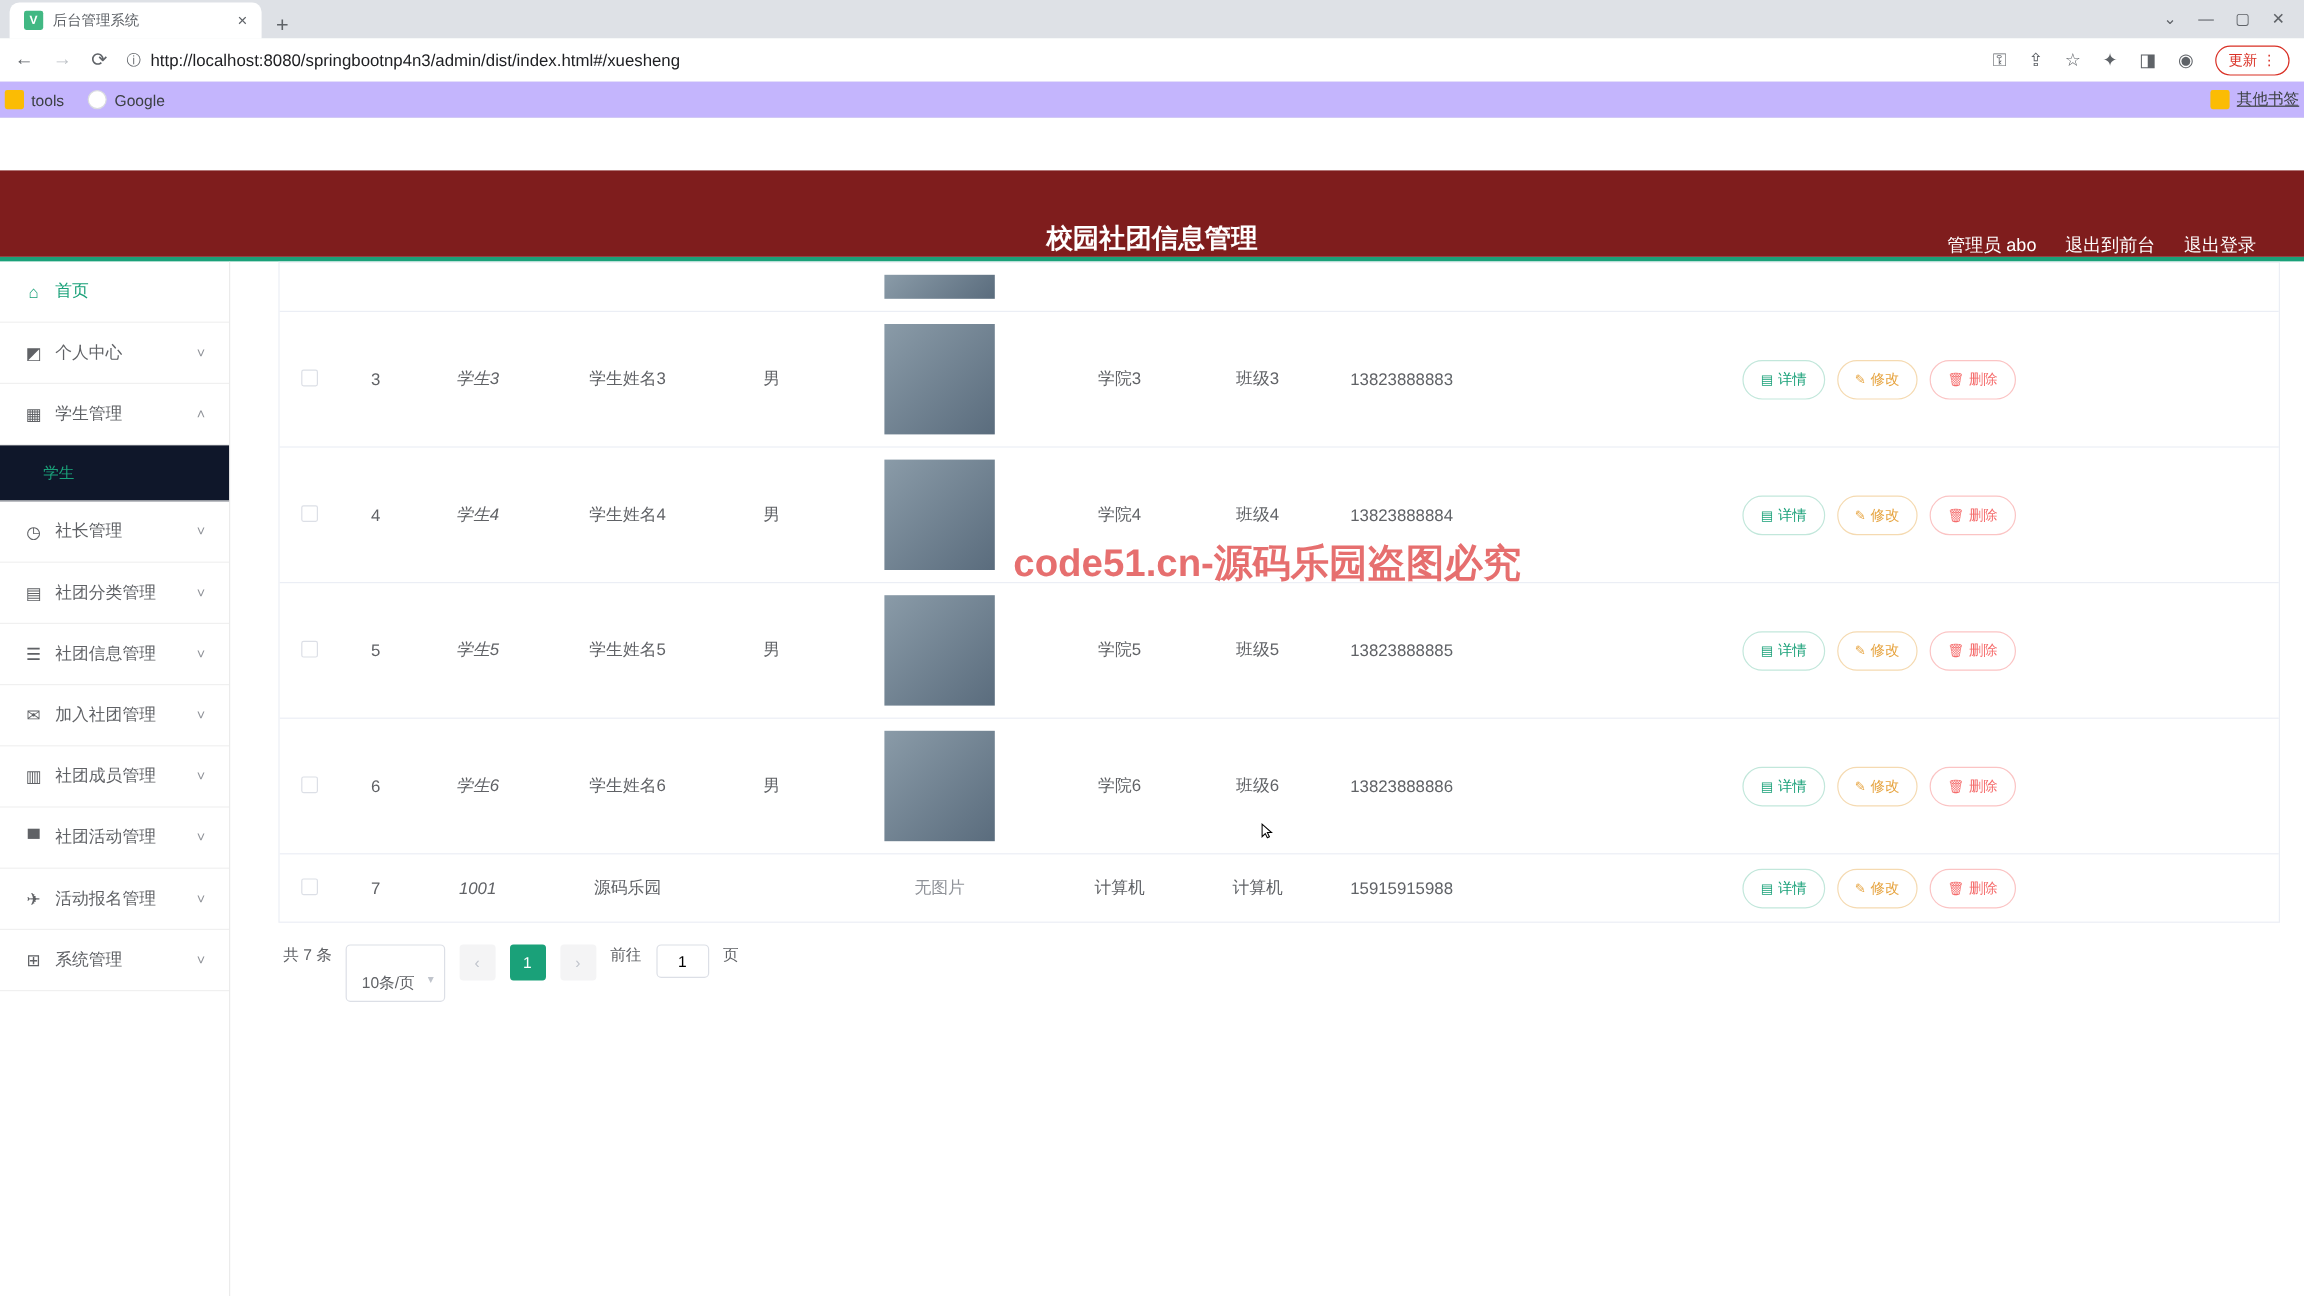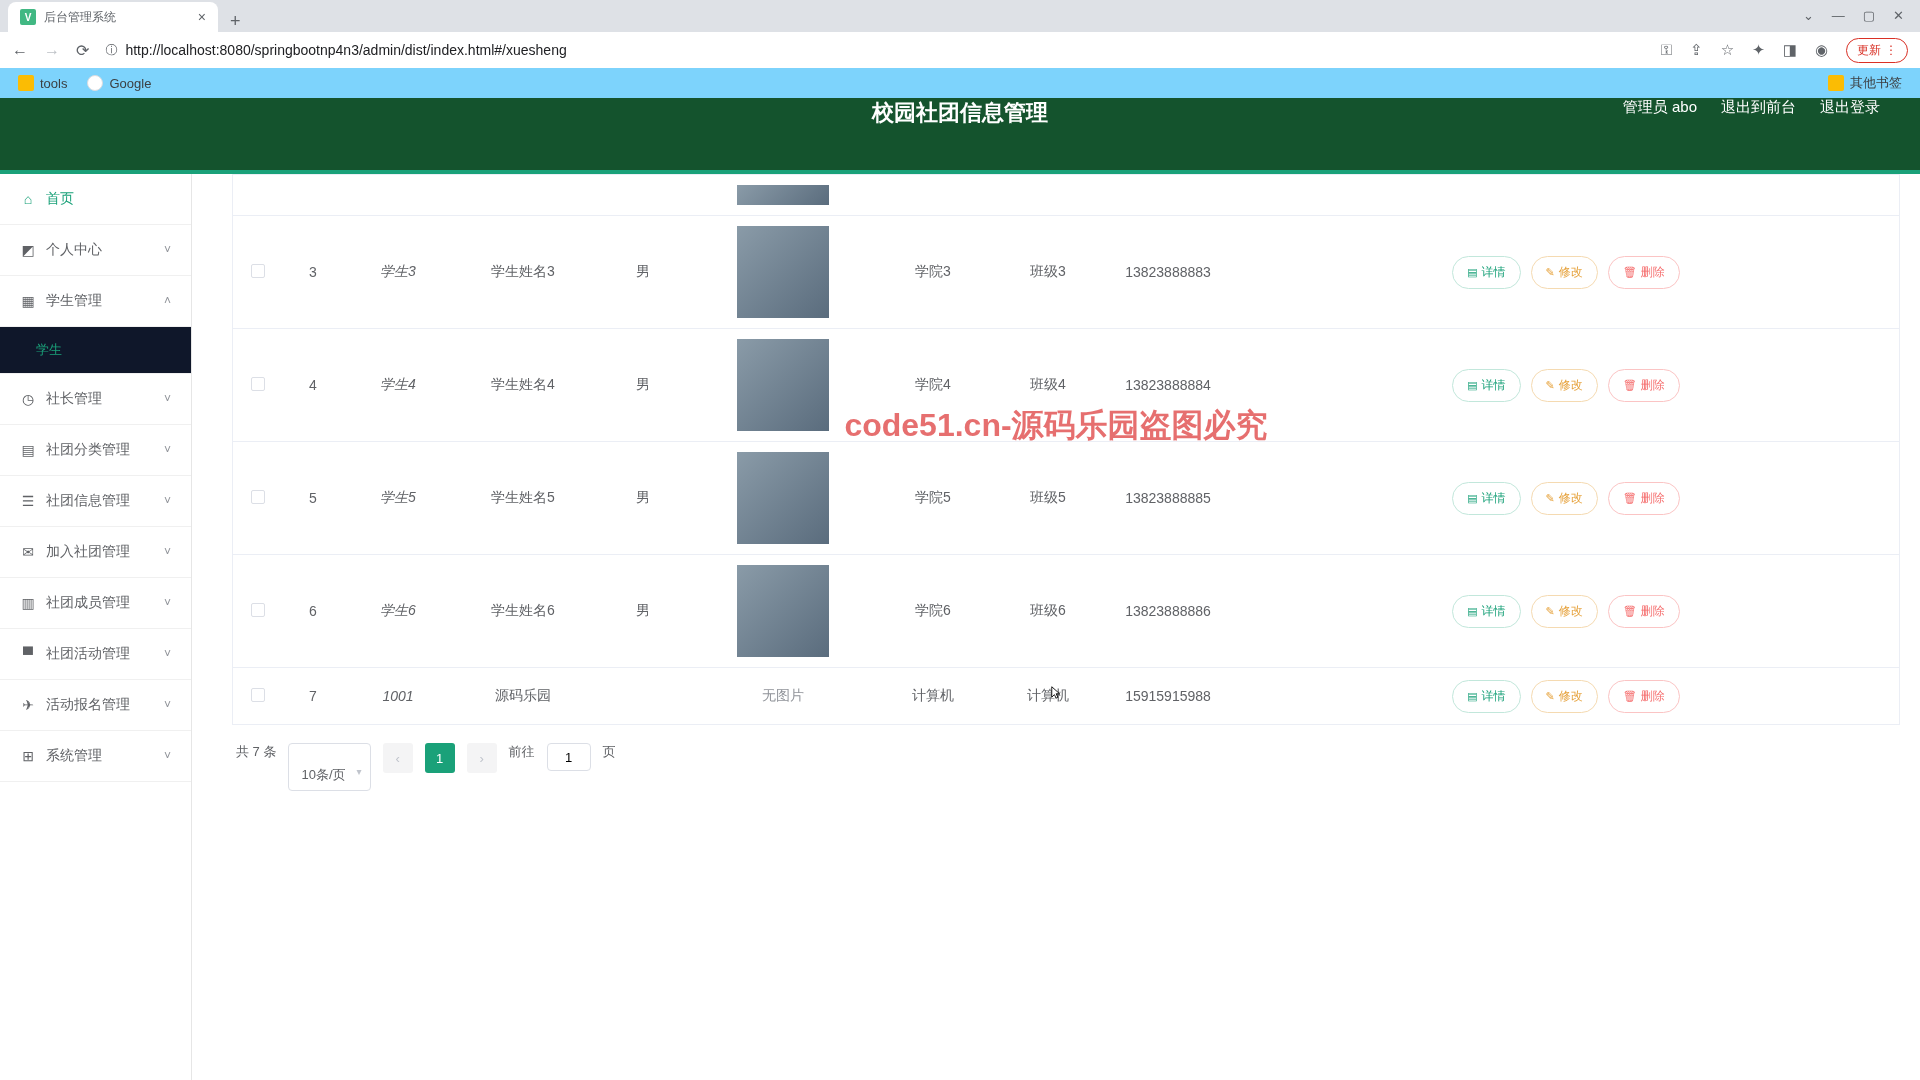--- a/index.html
+++ b/index.html
@@ -17,28 +17,28 @@
 
 .addr-bar { height: 36px; display: flex; align-items: center; padding: 0 12px; gap: 16px; background: #fff; }
 .nav-btn { color: #5f6368; cursor: pointer; font-size: 16px; }
 .nav-btn.disabled { color: #bdc1c6; }
 .url-box { flex: 1; display: flex; align-items: center; gap: 8px; font-size: 14px; color: #5f6368; }
 .url-box .lock { font-size: 12px; }
 .url-text { color: #202124; }
 .addr-icons { display: flex; gap: 18px; align-items: center; color: #5f6368; font-size: 15px; }
 .update-btn { border: 1px solid #d93025; color: #d93025; padding: 3px 10px; border-radius: 14px; font-size: 12px; display: flex; align-items: center; gap: 4px; }
 
-.bookmark-bar { height: 30px; display: flex; align-items: center; padding: 0 18px; gap: 20px; font-size: 13px; color: #3c4043; background: #7dd3fc; }
+.bookmark-bar { height: 30px; display: flex; align-items: center; padding: 0 4px; gap: 20px; font-size: 13px; color: #3c4043; background: #c4b5fd; }
 .bookmark-item { display: flex; align-items: center; gap: 6px; cursor: pointer; }
 .bm-icon { width: 16px; height: 16px; background: #fbbc04; border-radius: 2px; }
 .bm-icon.google { background: #fff; border: 1px solid #dadce0; border-radius: 50%; }
-.other-bm { margin-left: auto; display: flex; align-items: center; gap: 6px; }
-
-
-.app-header { height: 72px; background: #14532d; display: flex; align-items: flex-start; padding: 0 40px; color: #fff; position: relative; }
+.other-bm { margin-left: auto; display: flex; align-items: center; gap: 6px; text-decoration: underline; }
+
+
+.app-header { height: 72px; background: #7f1d1d; display: flex; align-items: flex-end; padding: 0 40px; color: #fff; position: relative; margin-top: 44px; }
 .app-title { position: absolute; left: 50%; transform: translateX(-50%); font-size: 22px; font-weight: bold; }
 .header-right { margin-left: auto; display: flex; gap: 24px; font-size: 15px; }
 .header-link { cursor: pointer; }
 .accent-bar { height: 4px; background: #1aa179; }
 
 
 .app-body { display: flex; height: calc(1080px - 98px - 72px - 4px); }
 
 
 .sidebar { width: 192px; background: #fff; border-right: 1px solid #e6e6e6; overflow-y: auto; }

